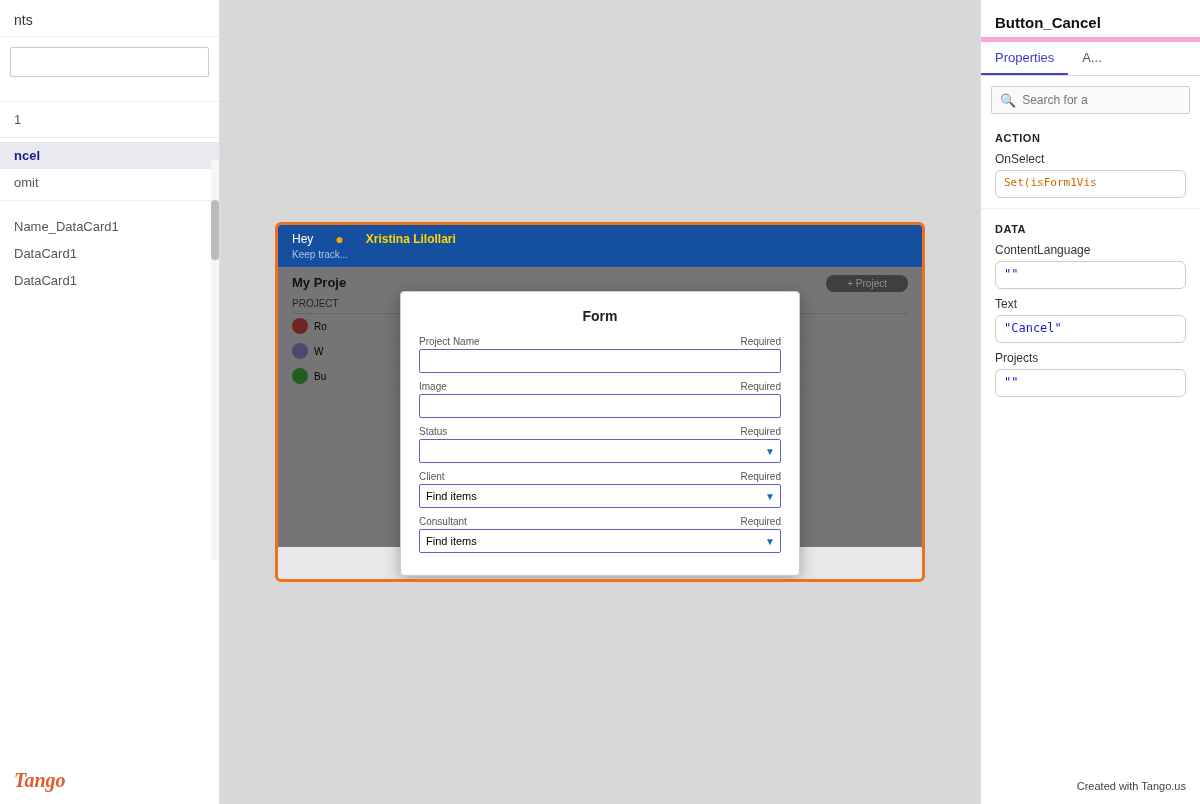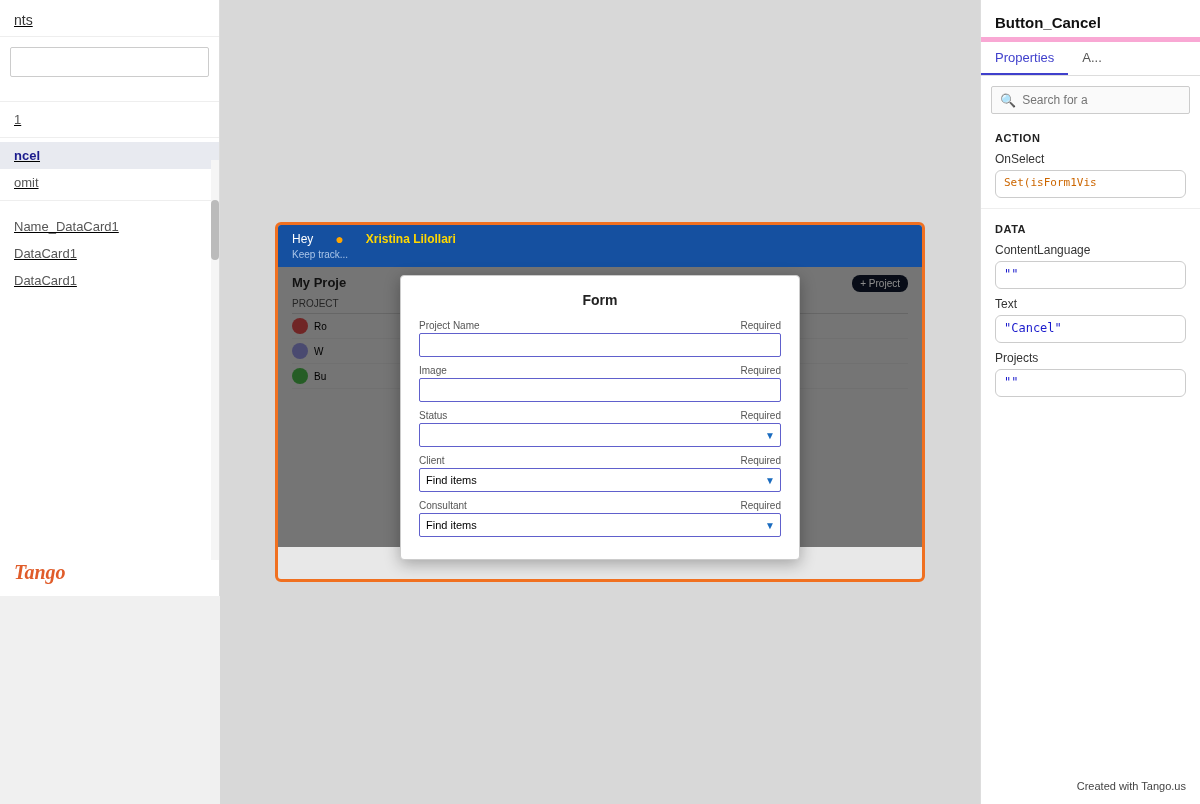--- a/index.html
+++ b/index.html
@@ -13,24 +13,23 @@
       flex-direction: row;
     }
 
     
     .left-panel {
       width: 220px;
       background: #fff;
       border-right: 1px solid #ddd;
       display: flex;
       flex-direction: column;
-      height: 596px;
+      height: 804px;
       overflow: hidden;
       position: relative;
-      text-decoration: underline;
     }
     .left-panel-title {
       font-size: 14px;
       color: #333;
       padding: 12px 14px 8px 14px;
       border-bottom: 1px solid #eee;
     }
     .left-search-box {
       margin: 10px 10px;
       border: 1px solid #ccc;
@@ -183,21 +182,21 @@
 
     
     .modal-overlay {
       position: absolute;
       inset: 0;
       background: rgba(0,0,0,0.45);
       display: flex;
       align-items: flex-start;
       justify-content: center;
       z-index: 10;
-      padding-top: 8px;
+      padding-top: 24px;
     }
 
     
     .modal-box {
       background: #fff;
       border: 1px solid #ccc;
       border-radius: 4px;
       width: 400px;
       padding: 16px 18px 14px 18px;
       box-shadow: 0 4px 16px rgba(0,0,0,0.3);
@@ -289,26 +288,26 @@
       padding: 4px 0;
       border-bottom: 1px solid #ccc;
       font-size: 10px;
     }
     .proj-avatar {
       width: 16px;
       height: 16px;
       border-radius: 50%;
     }
     .add-proj-btn {
-      background: #0f172a;
+      background: #737373;
       color: #fff;
       border: none;
       border-radius: 8px;
       font-size: 10px;
-      padding: 3px 8px;
+      padding: 3px 21px;
       cursor: pointer;
       position: absolute;
       top: 8px;
       right: 14px;
     }
 
     
     .right-panel {
       width: 220px;
       background: #fff;

